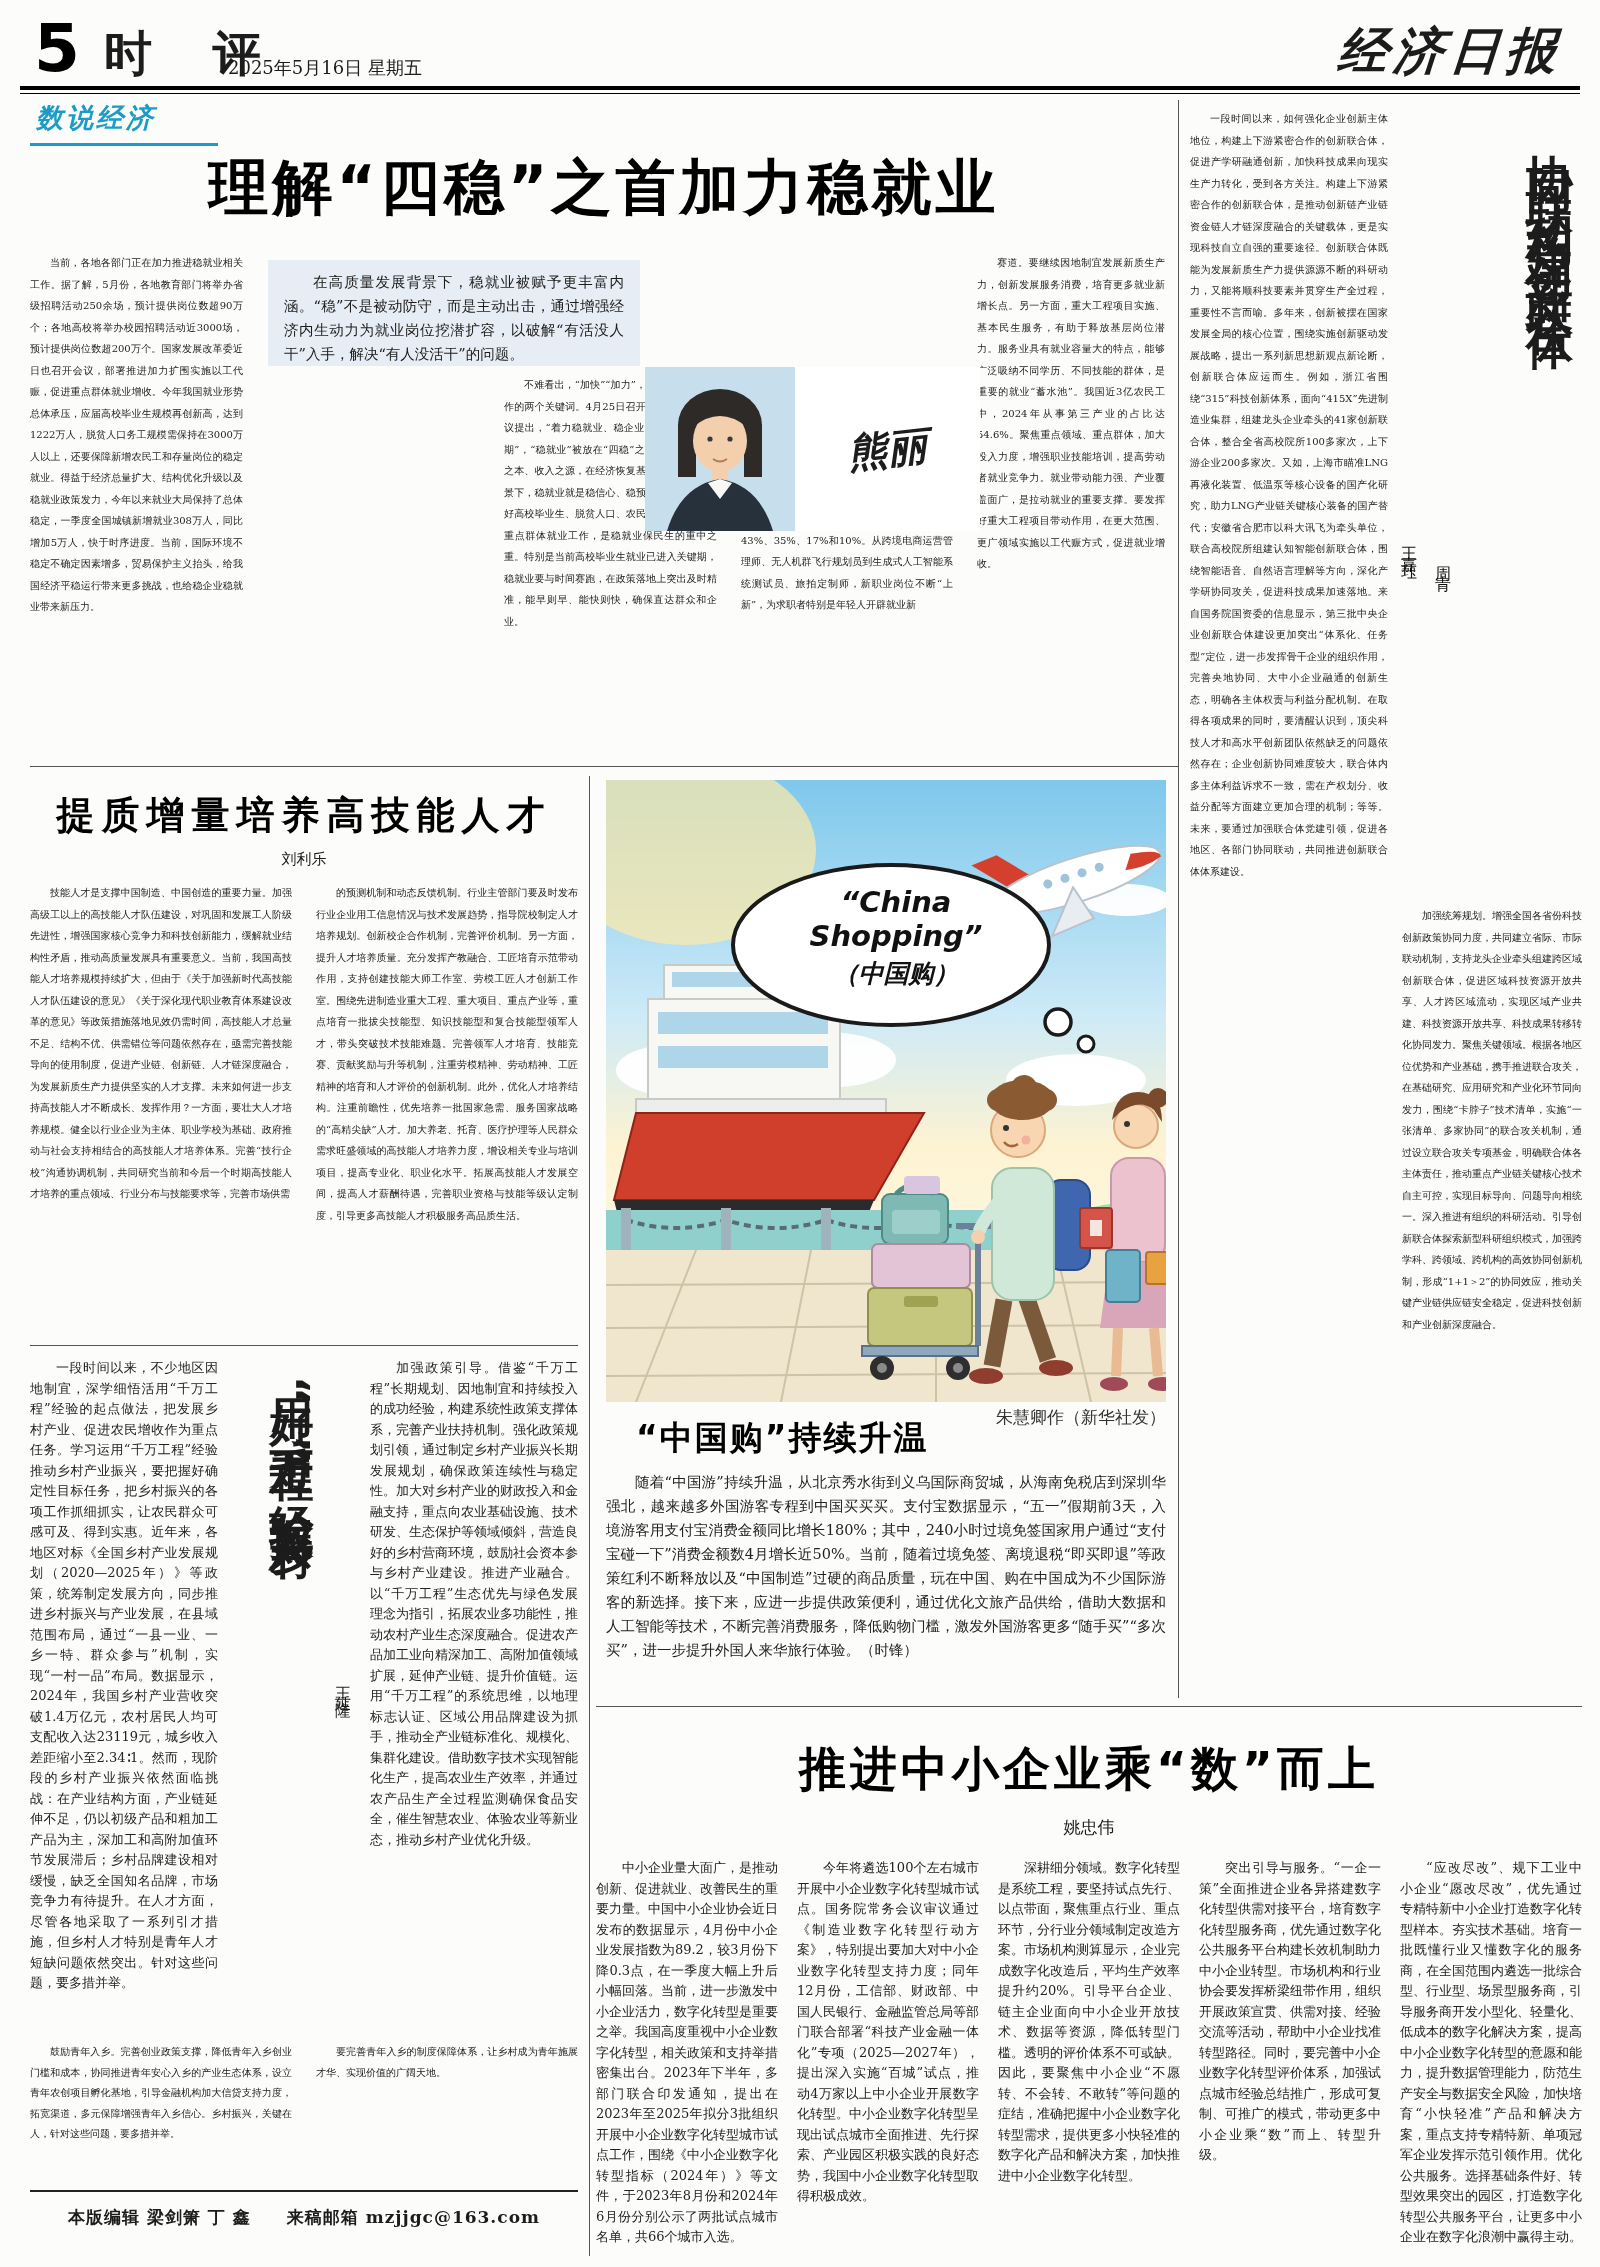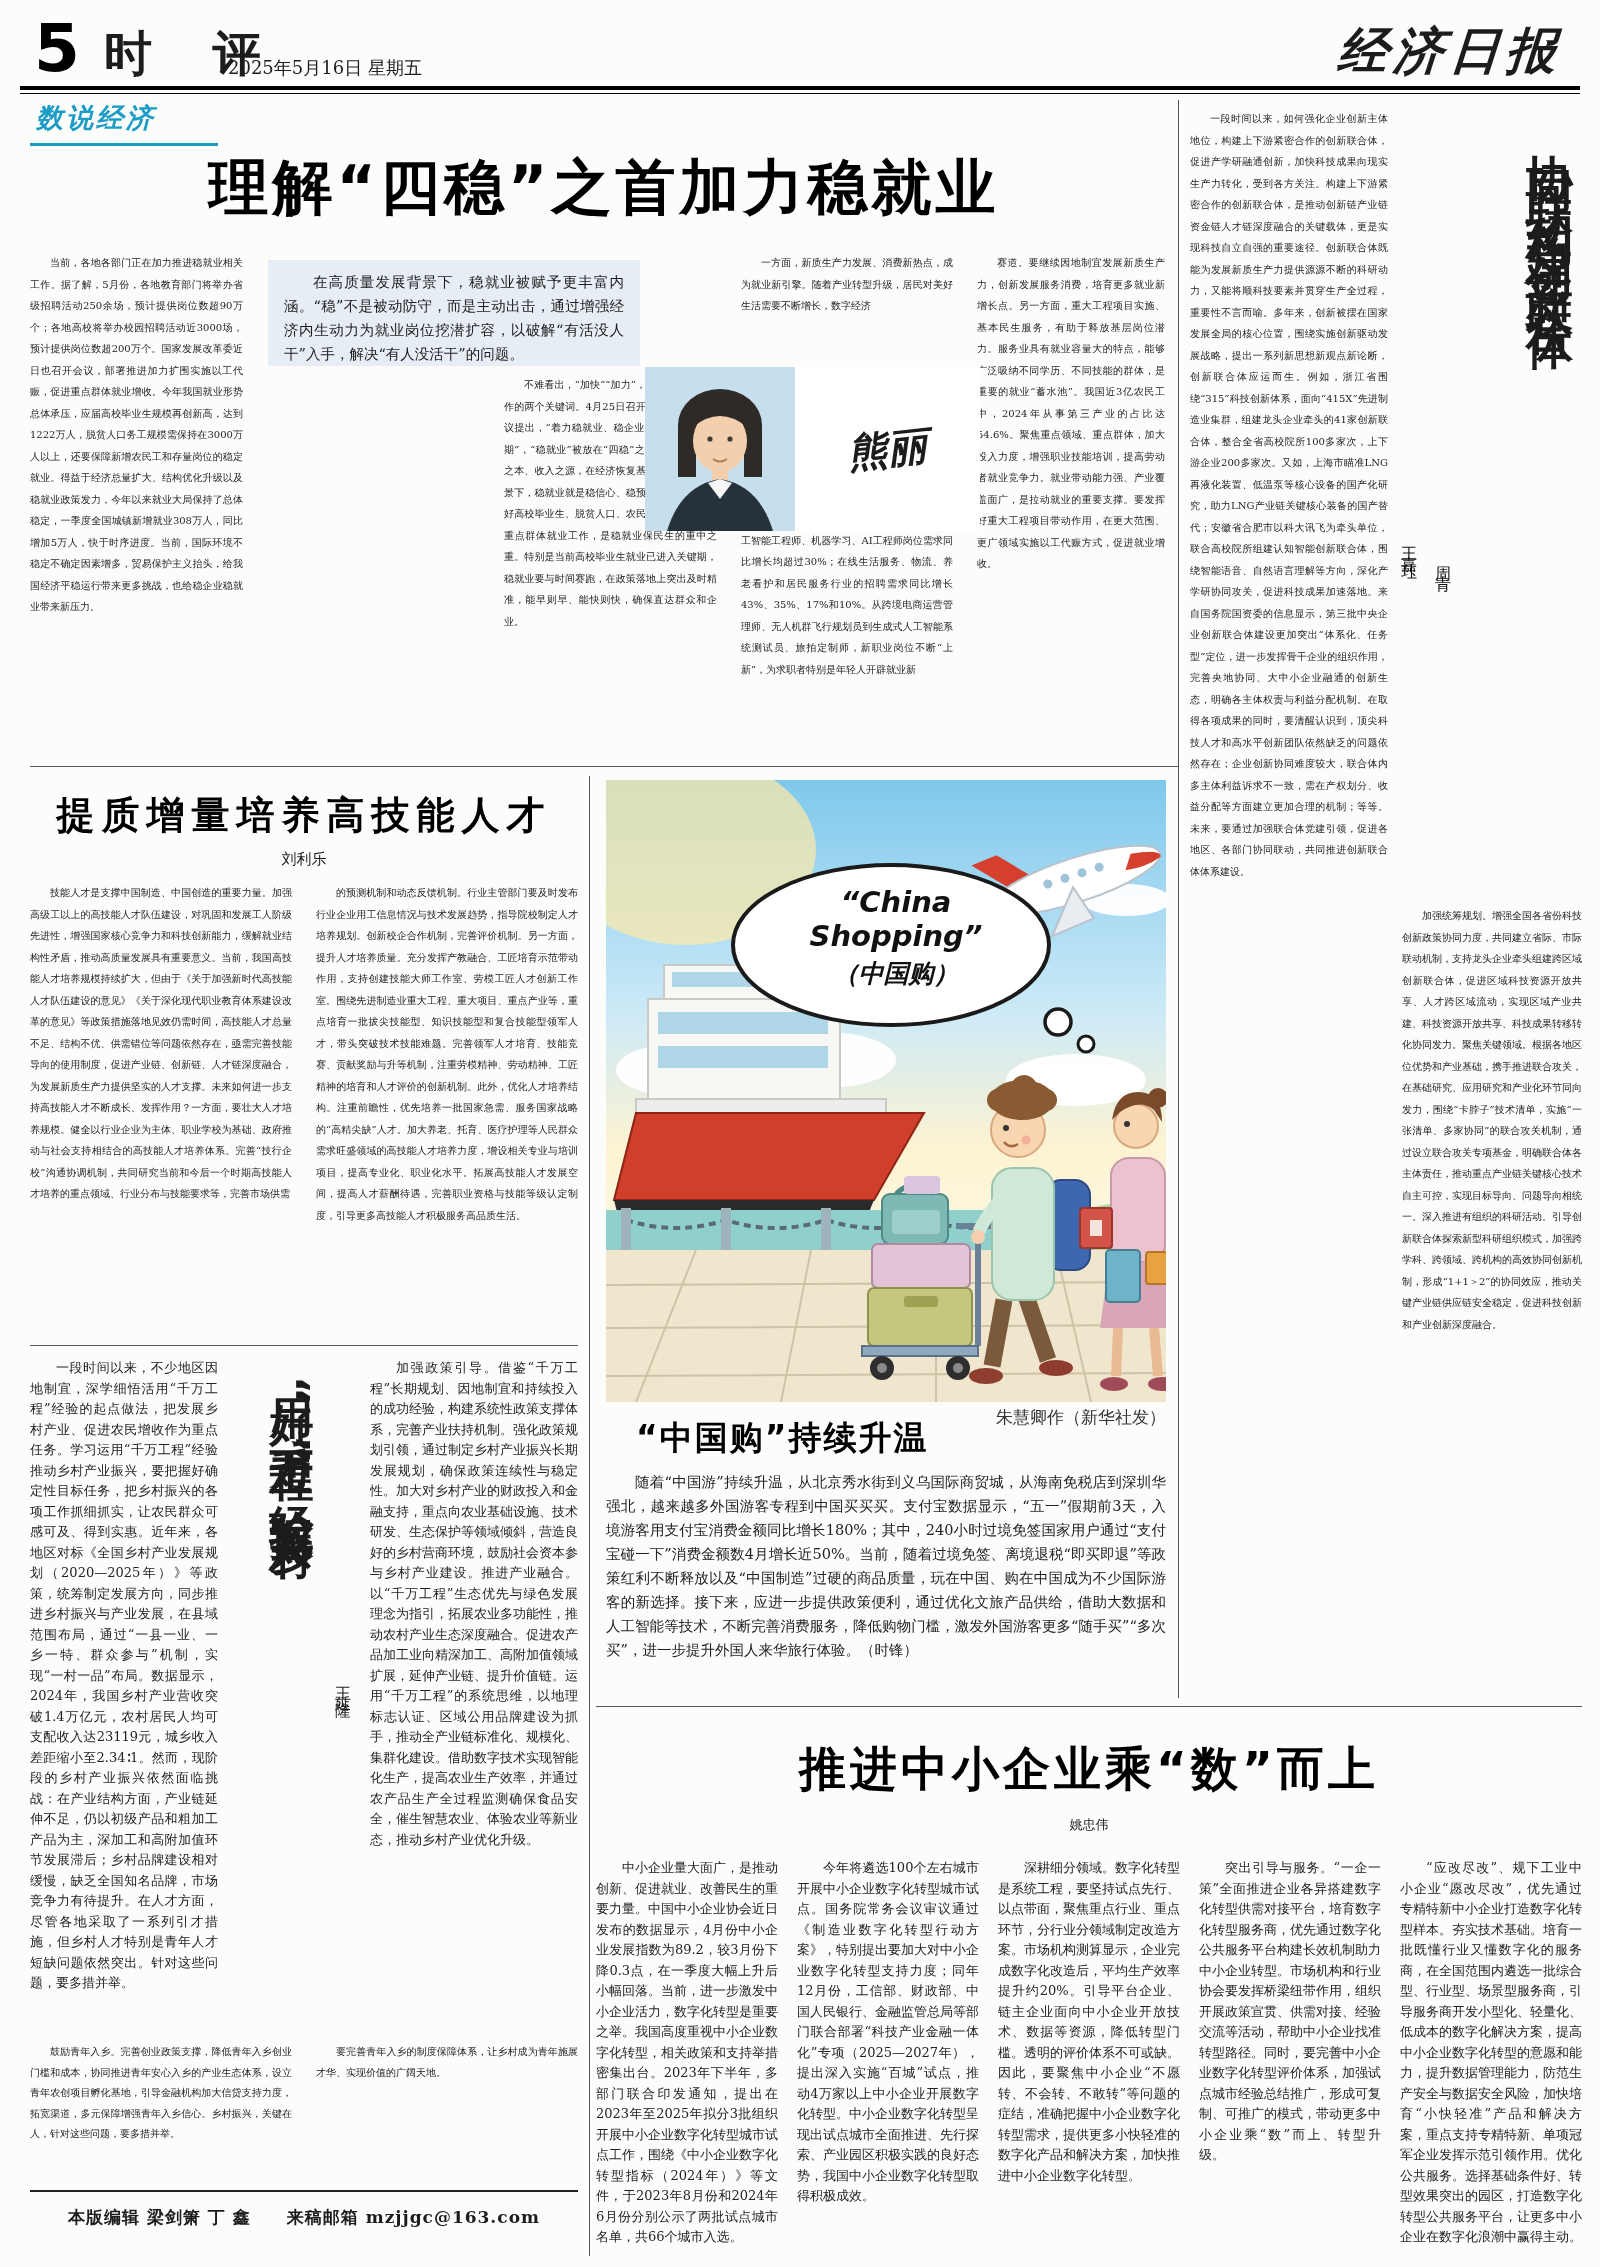--- a/index.html
+++ b/index.html
@@ -48,21 +48,21 @@
               font-family:"DejaVu Sans","Liberation Sans",sans-serif;color:#111;}
   .bubble-l1{font-size:29px;font-weight:bold;}
   .bubble-l2{font-size:25px;font-weight:bold;margin-top:4px;}
   .cart-cap{left:606px;top:1406px;width:560px;text-align:right;font-size:17px;color:#333;}
   
   .a3m-head{left:636px;top:1416px;font-size:33px;letter-spacing:2px;}
   .a3m-body{left:606px;top:1470px;width:560px;font-size:14.5px;line-height:24px;text-align:justify;text-indent:2em;color:#222;}
   
   .a4{left:596px;top:1712px;width:986px;height:545px;}
   .a4-head{position:absolute;left:0;top:26px;width:100%;text-align:center;font-size:47px;letter-spacing:4px;}
-  .a4-auth{position:absolute;left:0;top:104px;width:100%;text-align:center;font-size:13px;}
+  .a4-auth{position:absolute;left:0;top:104px;width:100%;text-align:center;font-size:17px;}
   .a4c{top:146px;height:396px;width:182px;font-size:13px;line-height:20.5px;}
   
   .a3{left:30px;top:1354px;width:548px;height:826px;}
   .a3-colA{left:0;top:4px;width:188px;height:676px;font-size:13px;line-height:20.5px;}
   .a3-vhead{position:absolute;left:198px;top:10px;height:664px;width:94px;writing-mode:vertical-rl;
             font-size:44px;font-weight:900;letter-spacing:6px;font-family:"DejaVu Sans","Liberation Sans",sans-serif;}
   .a3-auth{position:absolute;left:302px;top:320px;writing-mode:vertical-rl;font-size:16px;letter-spacing:8px;}
   .a3-colB{left:340px;top:4px;width:208px;height:676px;font-size:13px;line-height:20.5px;}
   .a3b{top:688px;height:136px;width:262px;font-size:10px;line-height:20.5px;}
   
@@ -81,21 +81,20 @@
   <div class="abs toprule"></div>
 
   <div class="abs lbl">数说经济</div>
   <div class="abs lbl-u"></div>
 
   <div class="abs hd a1-head">理解“四稳”之首加力稳就业</div>
   <div class="abs a1-cols">
     <div class="col a1c" style="left:0;">当前，各地各部门正在加力推进稳就业相关工作。据了解，5月份，各地教育部门将举办省级招聘活动250余场，预计提供岗位数超90万个；各地高校将举办校园招聘活动近3000场，预计提供岗位数超200万个。国家发展改革委近日也召开会议，部署推进加力扩围实施以工代赈，促进重点群体就业增收。今年我国就业形势总体承压，应届高校毕业生规模再创新高，达到1222万人，脱贫人口务工规模需保持在3000万人以上，还要保障新增农民工和存量岗位的稳定就业。得益于经济总量扩大、结构优化升级以及稳就业政策发力，今年以来就业大局保持了总体稳定，一季度全国城镇新增就业308万人，同比增加5万人，快于时序进度。当前，国际环境不稳定不确定因素增多，贸易保护主义抬头，给我国经济平稳运行带来更多挑战，也给稳企业稳就业带来新压力。</div>
     <div class="col a1c pad-box" style="left:474px;">不难看出，“加快”“加力”，是当前稳就业工作的两个关键词。4月25日召开的中央政治局会议提出，“着力稳就业、稳企业、稳市场、稳预期”，“稳就业”被放在“四稳”之首。就业是民生之本、收入之源，在经济恢复基础尚不牢固的背景下，稳就业就是稳信心、稳预期、稳大局。做好高校毕业生、脱贫人口、农民工、退役军人等重点群体就业工作，是稳就业保民生的重中之重。特别是当前高校毕业生就业已进入关键期，稳就业要与时间赛跑，在政策落地上突出及时精准，能早则早、能快则快，确保直达群众和企业。</div>
     <div class="col a1c" style="left:711px;width:212px;">
-      <div>一方面，新质生产力发展、消费新热点，成为就业新引擎。随着产业转型升级，居民对美好生活需要不断增长，数字经济</div>
       <div class="hole"></div>
       <div style="text-indent:0;">等新兴产业和康养托育等服务业对技能人才需求快速增长。智联招聘数据显示，今年一季度，人工智能工程师、机器学习、AI工程师岗位需求同比增长均超过30%；在线生活服务、物流、养老看护和居民服务行业的招聘需求同比增长43%、35%、17%和10%。从跨境电商运营管理师、无人机群飞行规划员到生成式人工智能系统测试员、旅拍定制师，新职业岗位不断“上新”，为求职者特别是年轻人开辟就业新</div>
     </div>
     <div class="col a1c" style="left:947px;width:188px;">赛道。要继续因地制宜发展新质生产力，创新发展服务消费，培育更多就业新增长点。另一方面，重大工程项目实施、基本民生服务，有助于释放基层岗位潜力。服务业具有就业容量大的特点，能够广泛吸纳不同学历、不同技能的群体，是重要的就业“蓄水池”。我国近3亿农民工中，2024年从事第三产业的占比达54.6%。聚焦重点领域、重点群体，加大投入力度，增强职业技能培训，提高劳动者就业竞争力。就业带动能力强、产业覆盖面广，是拉动就业的重要支撑。要发挥好重大工程项目带动作用，在更大范围、更广领域实施以工代赈方式，促进就业增收。</div>
 
     <div class="abs introbox">在高质量发展背景下，稳就业被赋予更丰富内涵。“稳”不是被动防守，而是主动出击，通过增强经济内生动力为就业岗位挖潜扩容，以破解“有活没人干”入手，解决“有人没活干”的问题。</div>
 
     <div class="abs photo">
       <svg width="150" height="164" viewBox="0 0 150 164">
         <rect width="150" height="164" fill="#c7dfed"></rect>

